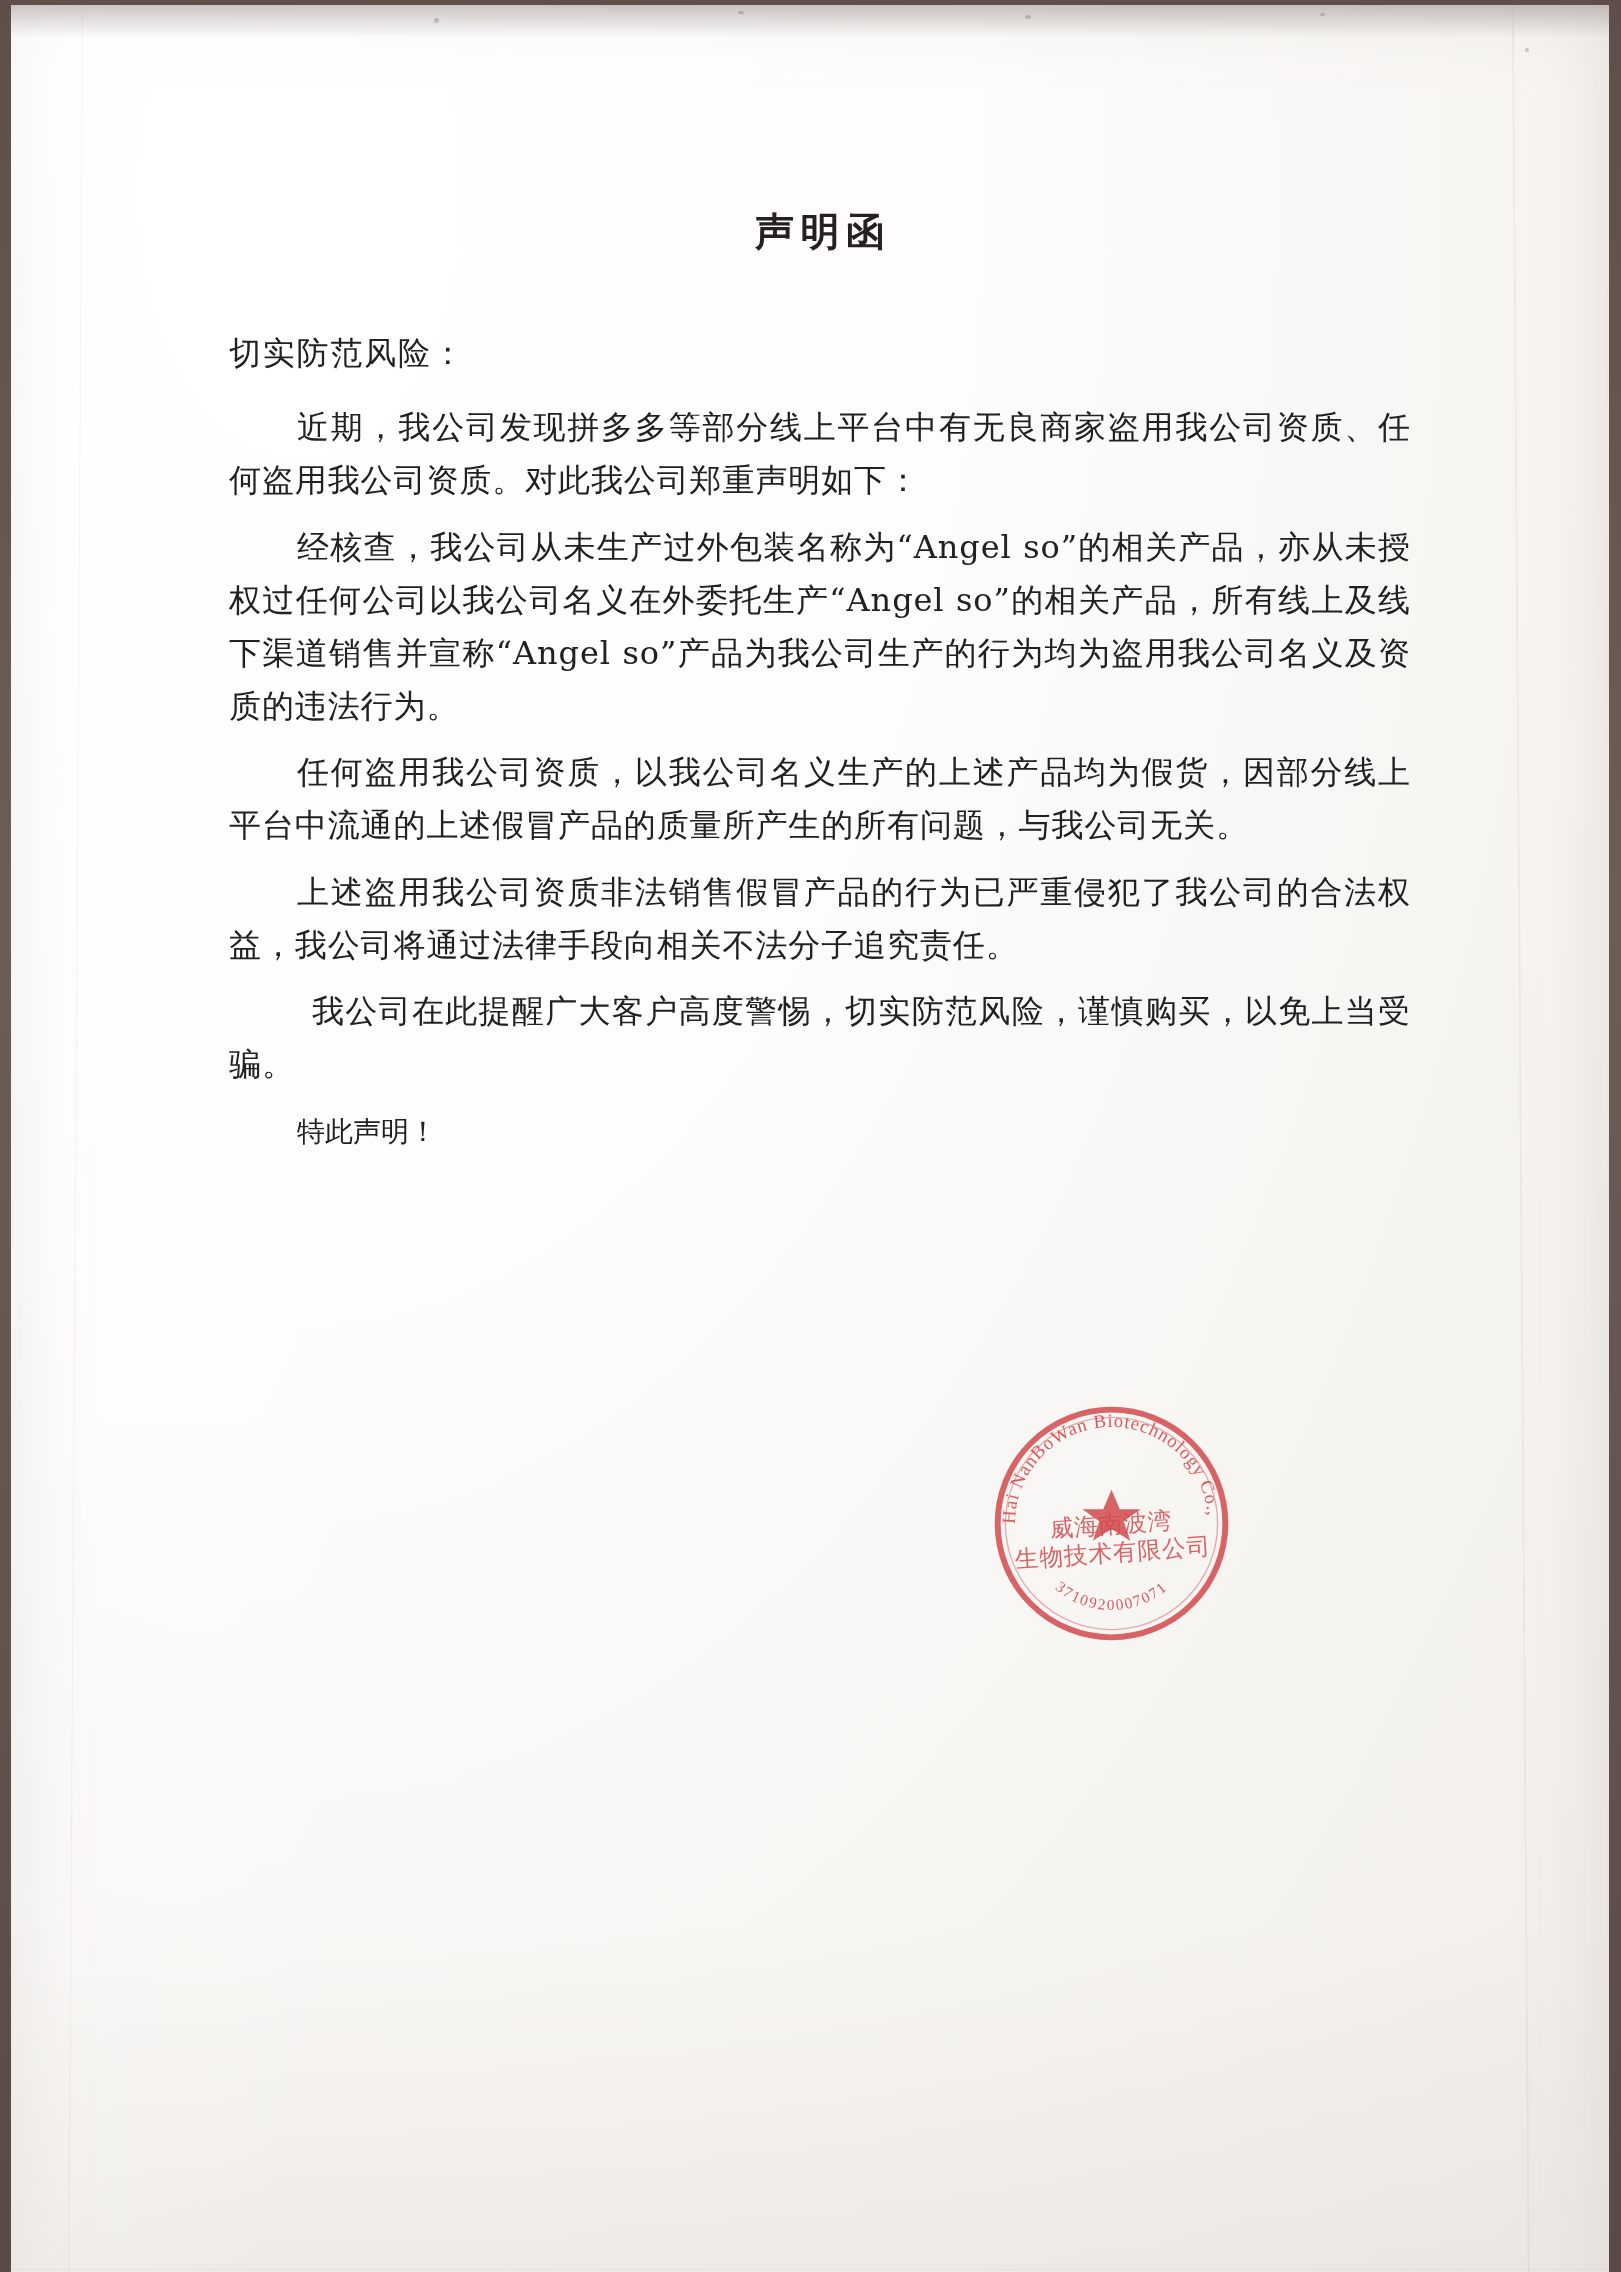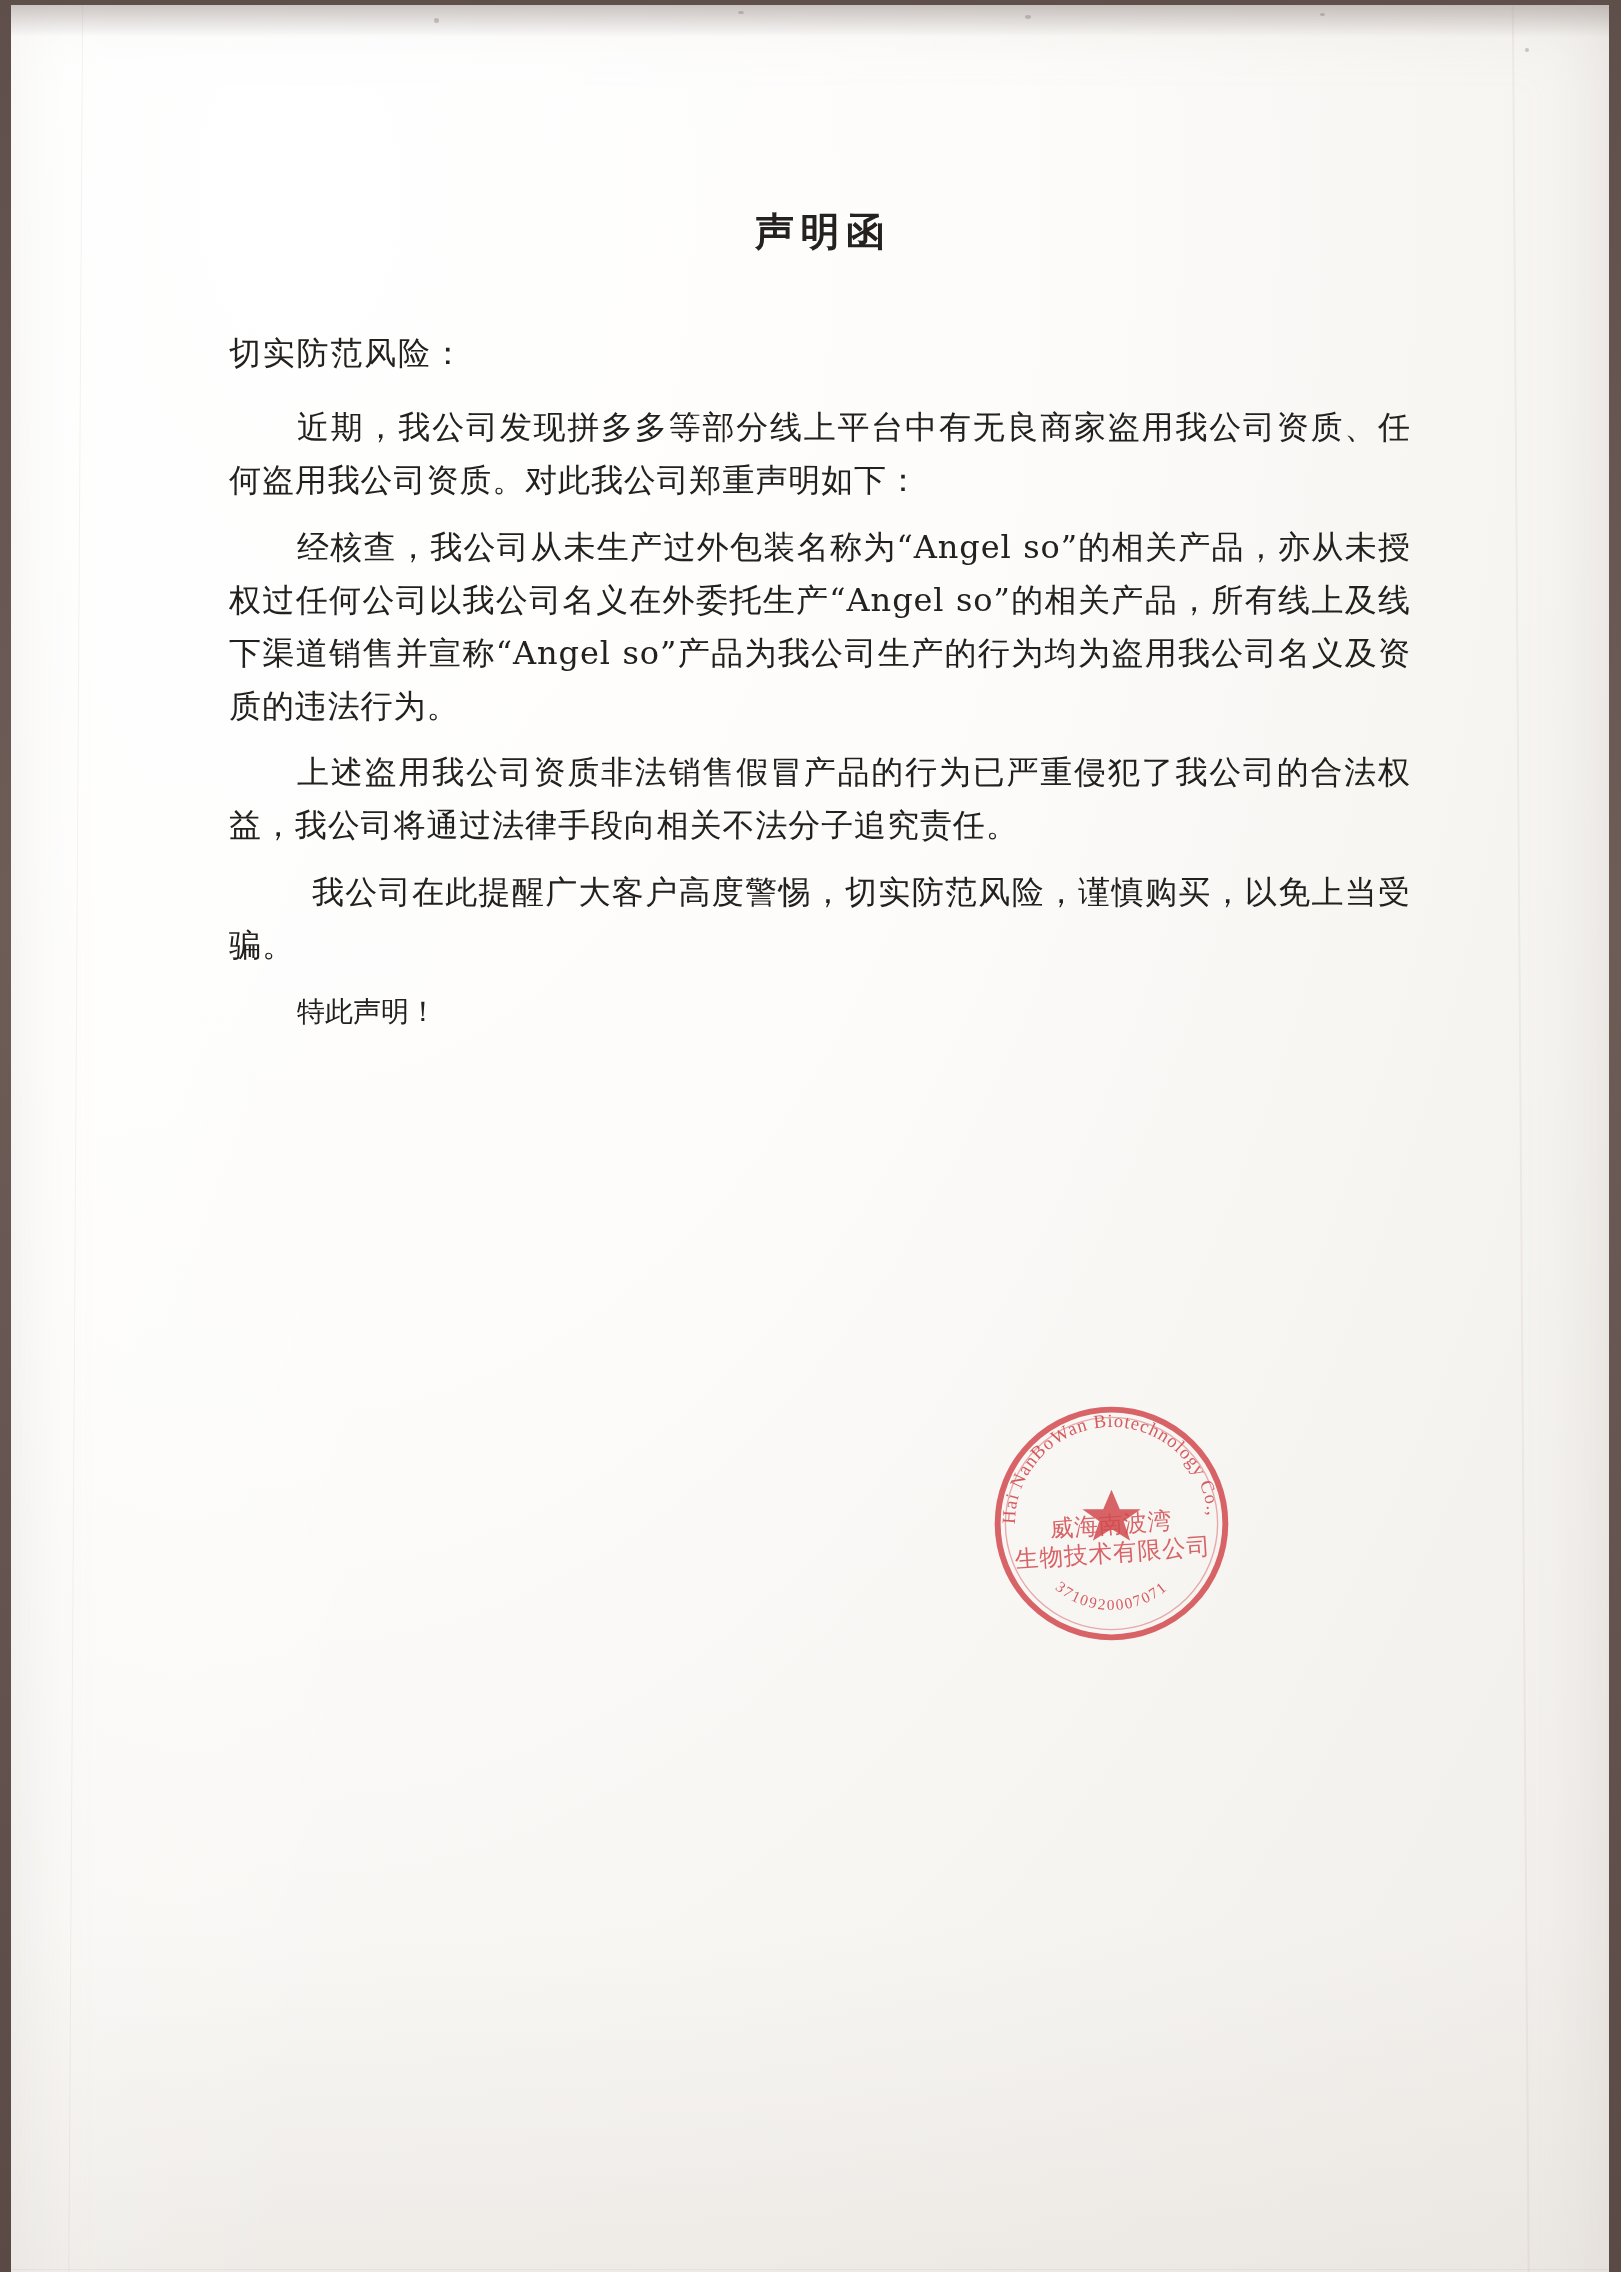--- a/index.html
+++ b/index.html
@@ -160,20 +160,21 @@
   <div class="speck" style="left:1309px;top:8.2px;width:5px;height:3.6px;"></div>
   <div class="speck" style="left:1514px;top:43px;width:4.1px;height:4.1px;"></div>
 
   <div class="doc">
     <h1 class="doc-title">声明函</h1>
 
     <p class="salutation">切实防范风险：</p>
 
     <p class="para">近期，我公司发现拼多多等部分线上平台中有无良商家盗用我公司资质、任何盗用我公司资质。对此我公司郑重声明如下：</p>
     <p class="para">经核查，我公司从未生产过外包装名称为“Angel so”的相关产品，亦从未授权过任何公司以我公司名义在外委托生产“Angel so”的相关产品，所有线上及线下渠道销售并宣称“Angel so”产品为我公司生产的行为均为盗用我公司名义及资质的违法行为。</p>
+    <p class="para">任何盗用我公司资质，以我公司名义生产的上述产品均为假货，因部分线上平台中流通的上述假冒产品的质量所产生的所有问题，与我公司无关。</p>
     <p class="para">上述盗用我公司资质非法销售假冒产品的行为已严重侵犯了我公司的合法权益，我公司将通过法律手段向相关不法分子追究责任。</p>
     <p class="para wide-indent">我公司在此提醒广大客户高度警惕，切实防范风险，谨慎购买，以免上当受骗。</p>
 
     <p class="closing">特此声明！</p>
   </div>
 
   <div class="sign-block">
   </div>
 
   <div class="seal">

